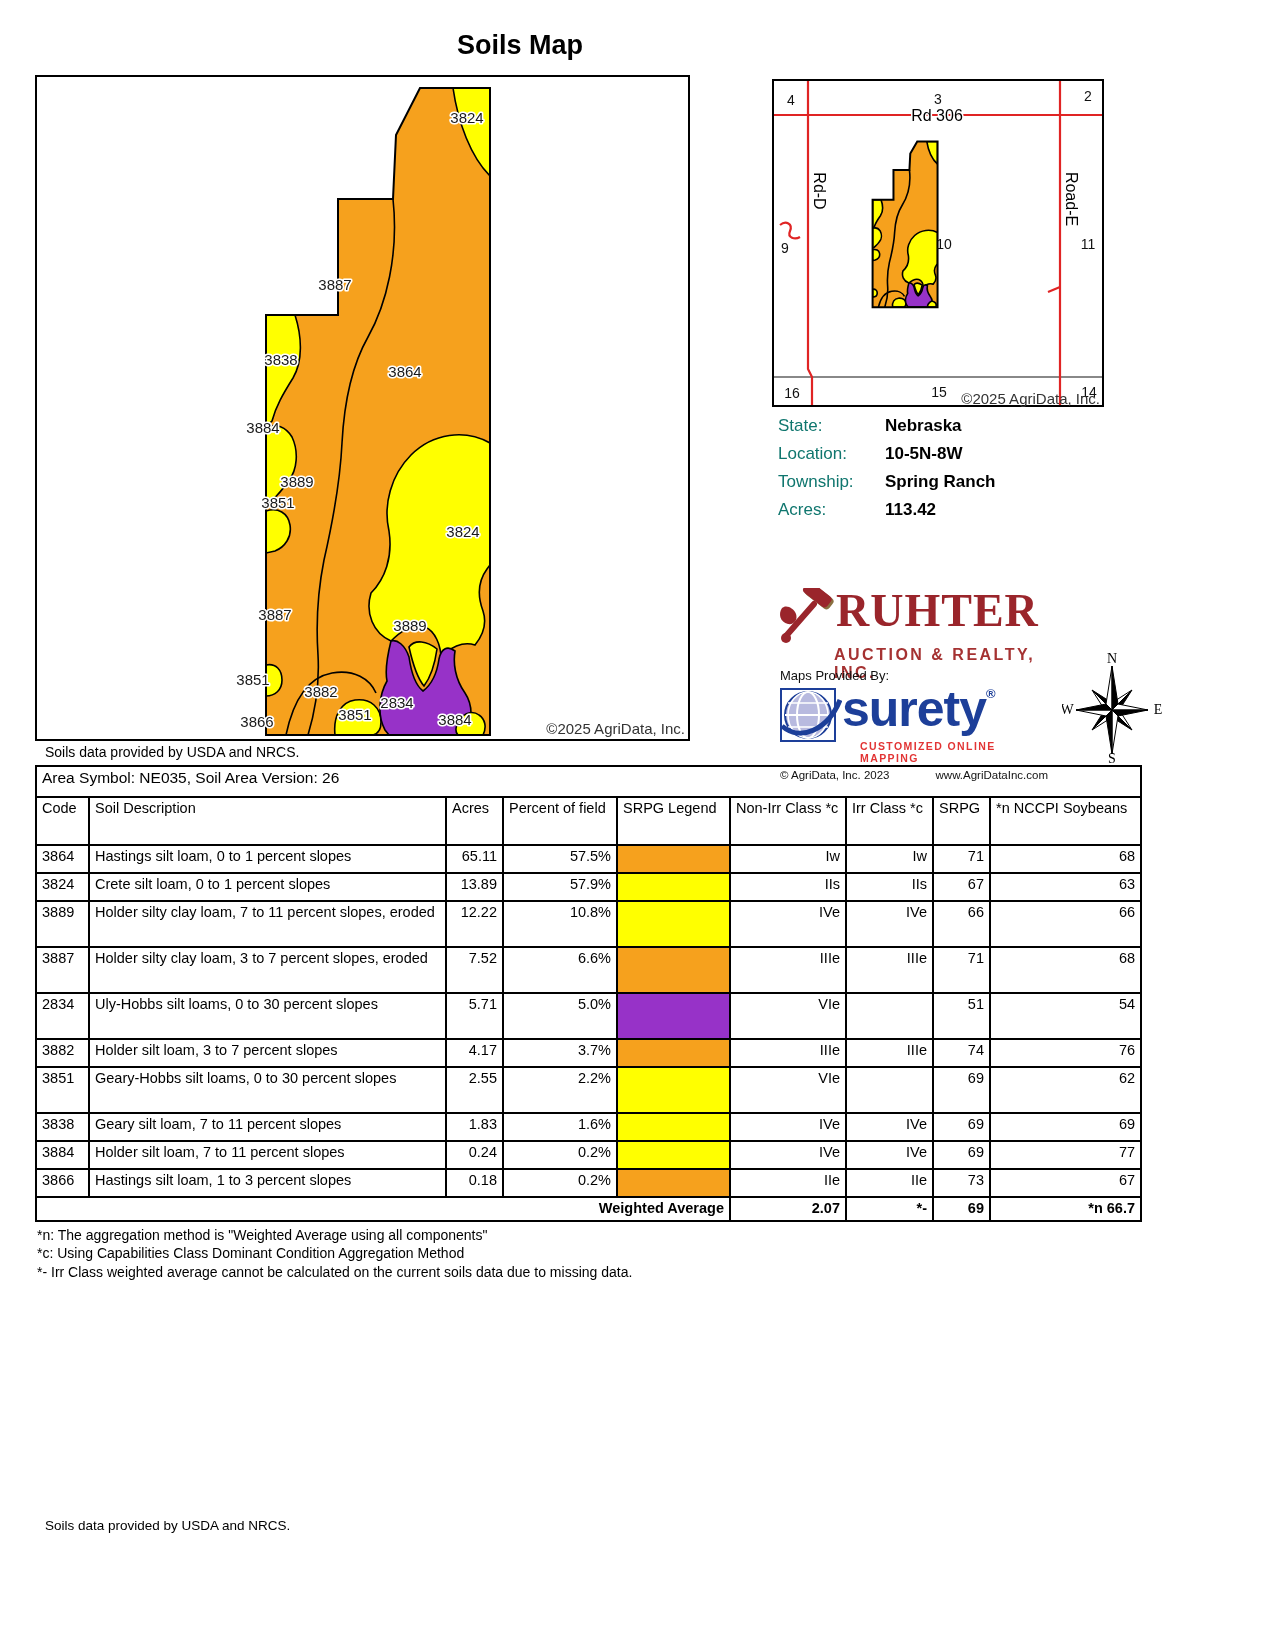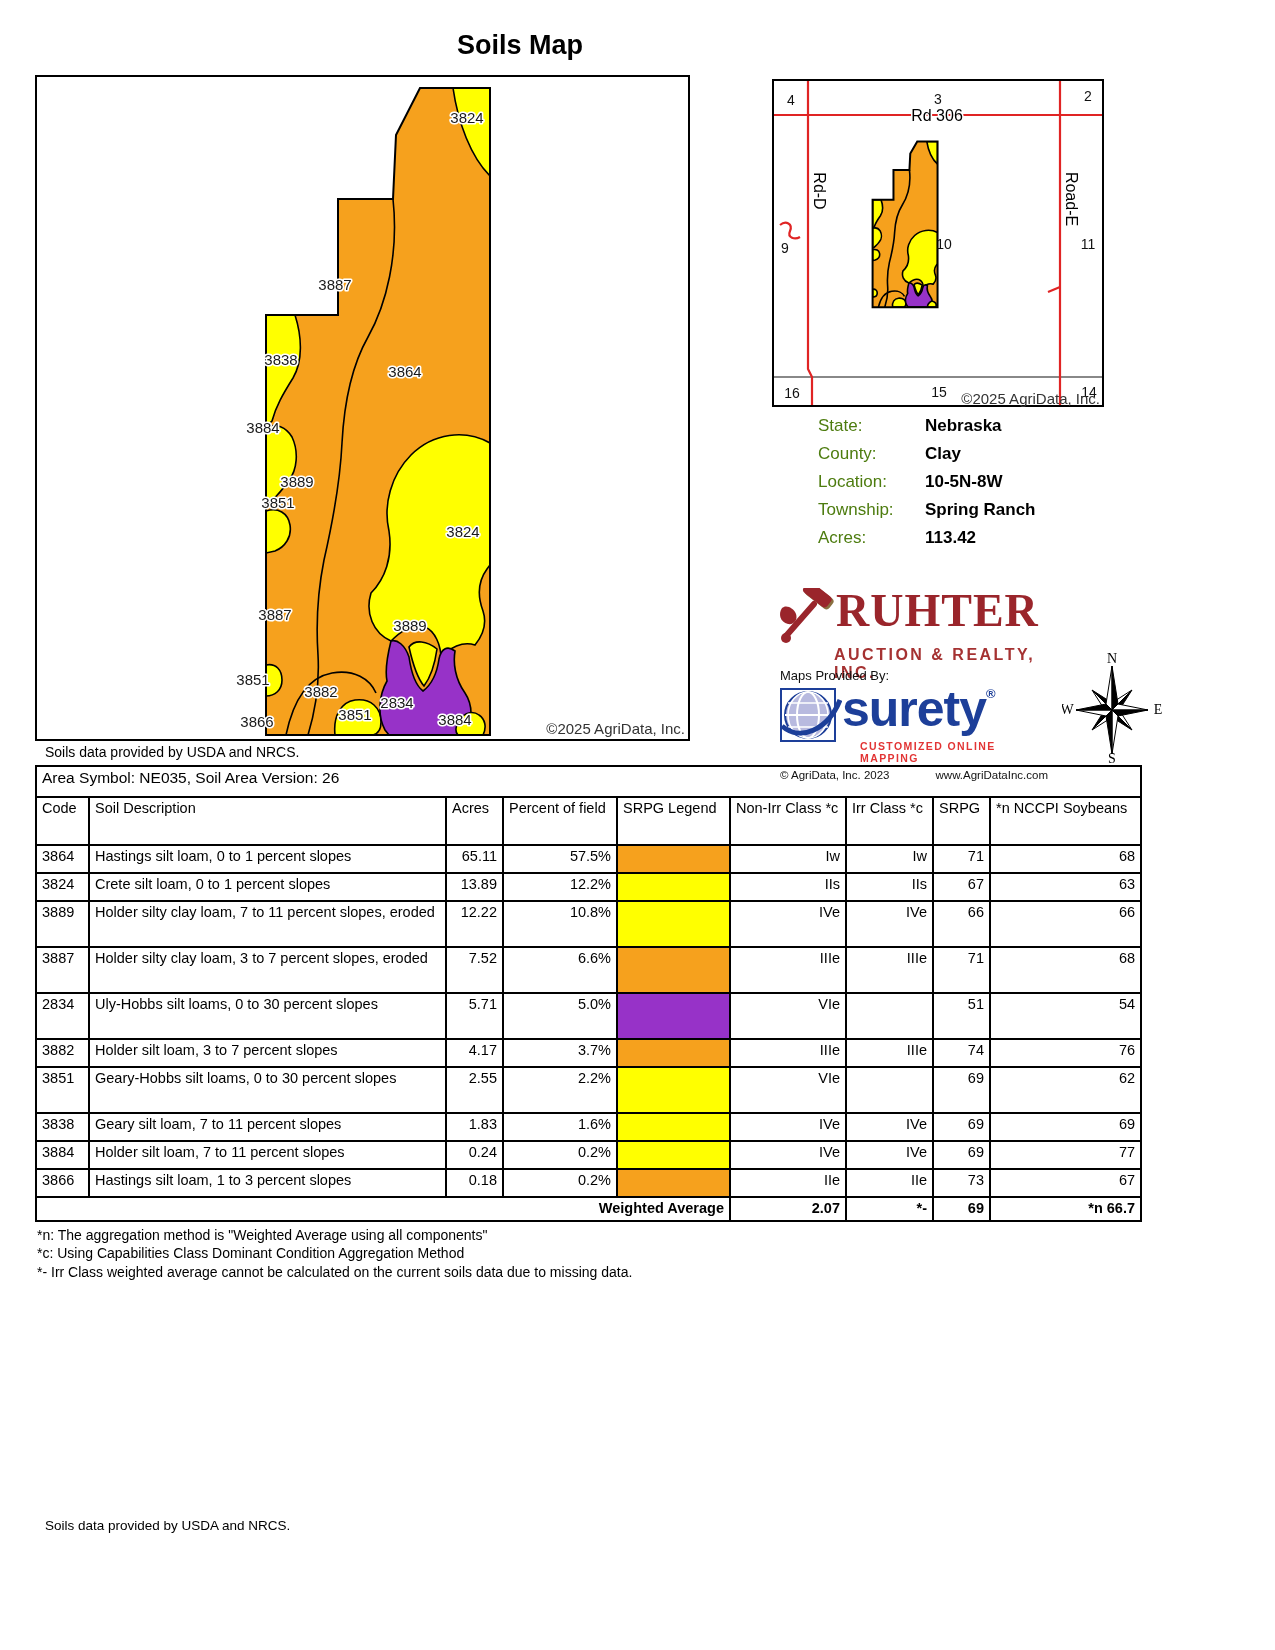--- a/index.html
+++ b/index.html
@@ -15,21 +15,21 @@
             paint-order:stroke; stroke:#ffffff; stroke-width:3.2px; stroke-linejoin:round;
             text-anchor:middle; }
   .mapcopy { font-family:"Liberation Sans",sans-serif; font-size:15px; fill:#333; text-anchor:end; }
   .locnum { font-family:"Liberation Sans",sans-serif; font-size:14px; fill:#111; text-anchor:middle; }
   .roadlab { font-family:"Liberation Sans",sans-serif; font-size:16px; fill:#000;
              paint-order:stroke; stroke:#fff; stroke-width:3px; text-anchor:middle; }
 
   
   #info { left:778px; top:412px; width:330px; font-size:17px; }
   .info-row { display:flex; height:28px; align-items:center; }
-  .info-label { width:107px; color:#4d7c0f;margin-left:40px; }
+  .info-label { width:107px; color:#0f766e; }
   .info-value { font-weight:bold; color:#000; }
 
   
   #ruhter { left:778px; top:588px; width:270px; }
   .ruhter-top { display:flex; align-items:flex-start; }
   .ruhter-name { font-family:"Liberation Serif", serif; font-weight:bold; font-size:46px;
                  color:#9a252b; letter-spacing:1px; line-height:1.0; }
   .ruhter-sub { font-size:16px; font-weight:bold; color:#a53232; letter-spacing:2.5px; margin:2px 0 0 56px; }
 
   #provided { left:780px; top:668px; font-size:13px; color:#111; }
@@ -146,24 +146,20 @@
     <text class="roadlab" x="165" y="42">Rd 306</text>
     <text class="roadlab" transform="translate(42,112) rotate(90)">Rd-D</text>
     <text class="roadlab" transform="translate(294,120) rotate(90)">Road-E</text>
     <text class="mapcopy" x="328" y="325">©2025 AgriData, Inc.</text>
   </svg>
 
   <div class="abs" id="info">
     <div class="info-row">
       <span class="info-label">State:</span>
       <span class="info-value">Nebraska</span>
-    </div>
-    <div class="info-row">
-      <span class="info-label">County:</span>
-      <span class="info-value">Clay</span>
     </div>
     <div class="info-row">
       <span class="info-label">Location:</span>
       <span class="info-value">10-5N-8W</span>
     </div>
     <div class="info-row">
       <span class="info-label">Township:</span>
       <span class="info-value">Spring Ranch</span>
     </div>
     <div class="info-row">
@@ -277,21 +273,21 @@
             <td style="background: rgb(246, 161, 29);"></td>
             <td class="num">Iw</td>
             <td class="num">Iw</td>
             <td class="num">71</td>
             <td class="num">68</td>
           </tr>
           <tr>
             <td>3824</td>
             <td>Crete silt loam, 0 to 1 percent slopes</td>
             <td class="num">13.89</td>
-            <td class="num">12.2%</td>
+            <td class="num">57.9%</td>
             <td style="background: rgb(255, 255, 0);"></td>
             <td class="num">IIs</td>
             <td class="num">IIs</td>
             <td class="num">67</td>
             <td class="num">63</td>
           </tr>
           <tr>
             <td>3889</td>
             <td>Holder silty clay loam, 7 to 11 percent slopes, eroded</td>
             <td class="num">12.22</td>

